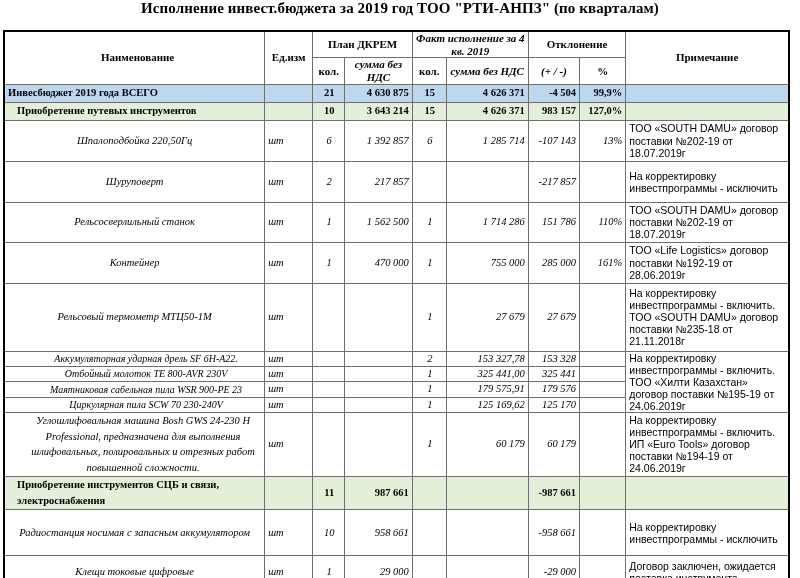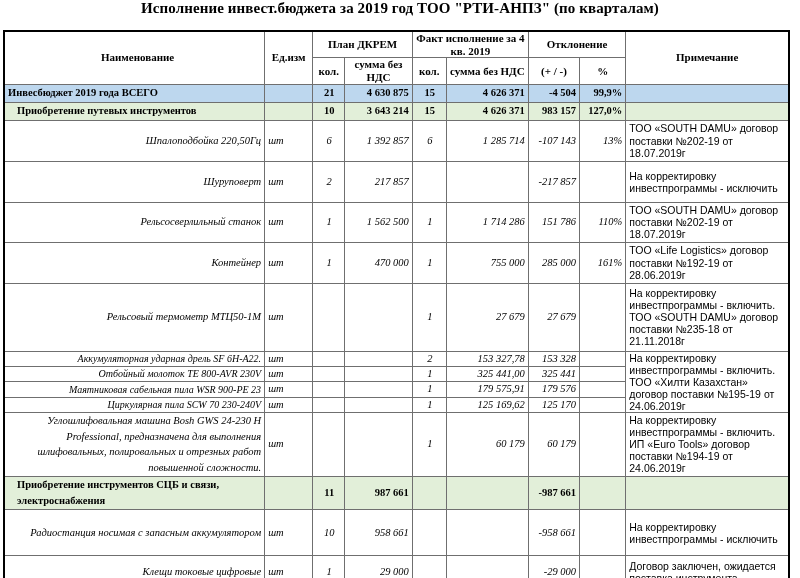--- a/index.html
+++ b/index.html
@@ -65,39 +65,39 @@
   col.c-d2{width:45px;}
   col.c-note{width:159px;}
 
   
   .name-group{
     font-weight:bold;font-size:11px;text-align:left;
     padding-left:6px;font-family:"Liberation Serif", serif;
   }
   .name-group.indent{padding-left:12px;font-size:10.5px;}
   .name-item{
-    font-style:italic;text-align:right;padding-left:26px;
+    font-style:italic;text-align:center;padding-left:26px;
     font-size:10.5px;font-family:"Liberation Serif", serif;
   }
   .name-item.tight{padding-left:26px;font-size:10px;}
   .unit{font-style:italic;text-align:left;font-size:10px;}
   .num{ text-align:right;font-style:italic;font-size:10.5px;padding-right:5px;}
   .num.qty{ text-align:center;padding-right:2px;}
   .num.bold{ font-style:normal;font-weight:bold;}
   .note{
     font-family:"Liberation Sans", sans-serif;
     font-size:8.2px;line-height:1.55;text-align:left;
     font-style:normal;padding-left:6px;padding-top:2px;padding-bottom:2px;
     vertical-align:middle;
   }
   .r-blue td{background:#bdd7ee;}
   .r-green td{background:#e2efd9;}
   .r-white td{background:#ffffff;}
 
-  .hdr-sub{font-size:9.5px;}
+  .hdr-sub{font-size:9.5px;font-style:italic;}
   .hdr-small{font-size:9px;}
 </style>
 </head>
 <body>
 
 <div class="sheet">
 
   <div class="title-row">Исполнение инвест.бюджета за 2019 год  ТОО "РТИ-АНПЗ" (по кварталам)</div>
 
 

